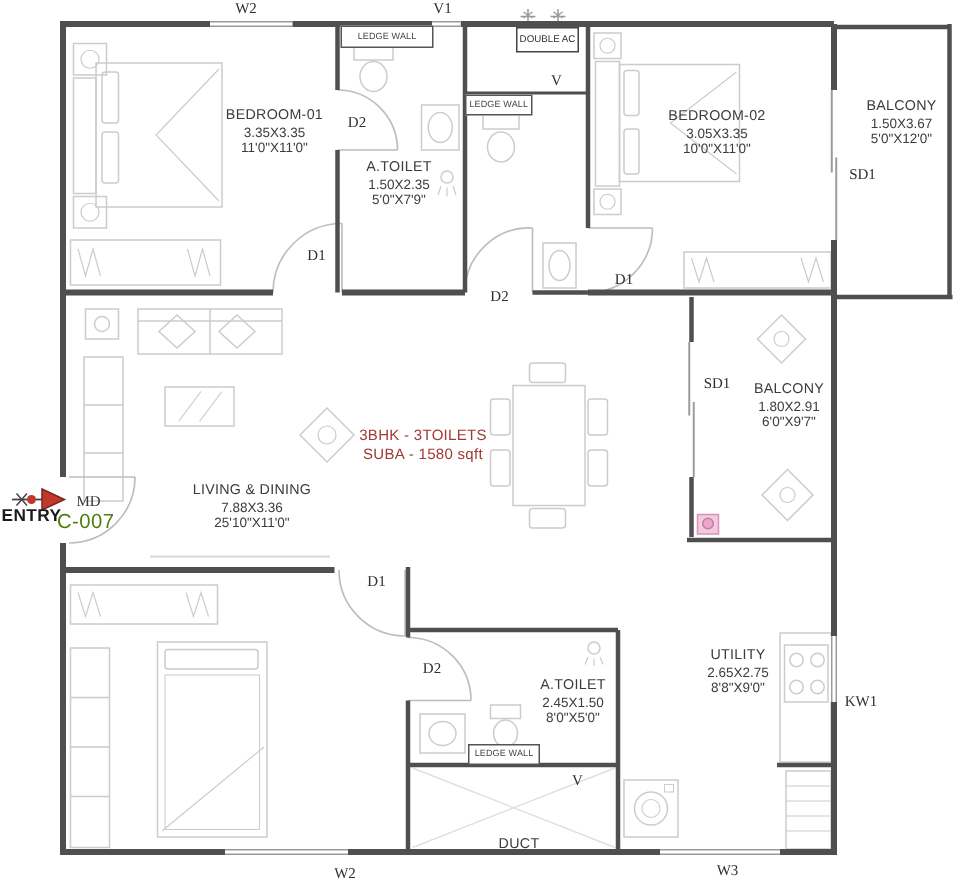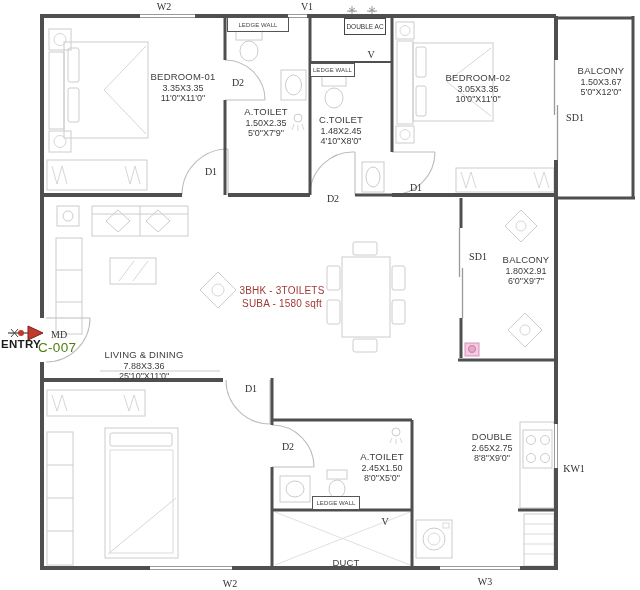--- a/index.html
+++ b/index.html
@@ -297,52 +297,47 @@
 <div class="room-label" style="left:123px;top:72px;width:120px;">
   <span class="rname">BEDROOM-01</span>
   <span class="rdim">3.35X3.35</span>
   <span class="rdim">11'0"X11'0"</span>
 </div>
 <div class="room-label" style="left:206px;top:107px;width:120px;">
   <span class="rname">A.TOILET</span>
   <span class="rdim">1.50X2.35</span>
   <span class="rdim">5'0"X7'9"</span>
 </div>
-<div class="room-label" style="left:281px;top:115px;width:120px;">
-  <span class="rname">C.TOILET</span>
-  <span class="rdim">1.48X2.45</span>
-  <span class="rdim">4'10"X8'0"</span>
-</div>
 <div class="room-label" style="left:394px;top:73px;width:120px;margin-left:24px;">
   <span class="rname">BEDROOM-02</span>
   <span class="rdim">3.05X3.35</span>
   <span class="rdim">10'0"X11'0"</span>
 </div>
 <div class="room-label" style="left:546px;top:66px;width:110px;">
   <span class="rname">BALCONY</span>
   <span class="rdim">1.50X3.67</span>
   <span class="rdim">5'0"X12'0"</span>
 </div>
-<div class="room-label" style="left:84px;top:322px;width:120px;margin-top:28px;">
+<div class="room-label" style="left:108px;top:322px;width:120px;">
   <span class="rname">LIVING &amp; DINING</span>
   <span class="rdim">7.88X3.36</span>
   <span class="rdim">25'10"X11'0"</span>
 </div>
 <div class="room-label" style="left:466px;top:255px;width:120px;">
   <span class="rname">BALCONY</span>
   <span class="rdim">1.80X2.91</span>
   <span class="rdim">6'0"X9'7"</span>
 </div>
 <div class="room-label" style="left:322px;top:452px;width:120px;">
   <span class="rname">A.TOILET</span>
   <span class="rdim">2.45X1.50</span>
   <span class="rdim">8'0"X5'0"</span>
 </div>
 <div class="room-label" style="left:432px;top:432px;width:120px;">
-  <span class="rname">DOUBLE</span>
+  <span class="rname">UTILITY</span>
   <span class="rdim">2.65X2.75</span>
   <span class="rdim">8'8"X9'0"</span>
 </div>
 <div class="room-label" style="left:316px;top:558px;width:60px;">
   <span class="rname">DUCT</span>
 </div>
 
 <div class="note-red" style="left:222px;top:285px;width:120px;">
   <div>3BHK - 3TOILETS</div>
   <div>SUBA - 1580 sqft</div>
@@ -350,21 +345,21 @@
 <div class="entry-label" style="left:1px;top:338px;">ENTRY</div>
 <div class="md-label" style="left:51px;top:329px;">MD</div>
 <div class="unit-label" style="left:38px;top:340px;">C-007</div>
 
 <div class="ledgebox" style="left:227px;top:17px;width:60px;height:13px;">LEDGE WALL</div>
 <div class="acbox" style="left:344px;top:18px;width:40px;height:15px;">DOUBLE AC</div>
 <div class="ledgebox" style="left:310px;top:63px;width:43px;height:12px;">LEDGE WALL</div>
 <div class="ledgebox" style="left:312px;top:496px;width:46px;height:12px;">LEDGE WALL</div>
 
 <div class="code" style="left:164px;top:6px;">W2</div>
-<div class="code" style="left:307px;top:6px;">V1</div>
+<div class="code" style="left:295px;top:6px;">V1</div>
 <div class="code" style="left:371px;top:54px;">V</div>
 <div class="code" style="left:238px;top:82px;">D2</div>
 <div class="code" style="left:211px;top:171px;">D1</div>
 <div class="code" style="left:333px;top:198px;">D2</div>
 <div class="code" style="left:416px;top:187px;">D1</div>
 <div class="code" style="left:575px;top:117px;">SD1</div>
 <div class="code" style="left:478px;top:256px;">SD1</div>
 <div class="code" style="left:251px;top:388px;">D1</div>
 <div class="code" style="left:288px;top:446px;">D2</div>
 <div class="code" style="left:385px;top:521px;">V</div>

